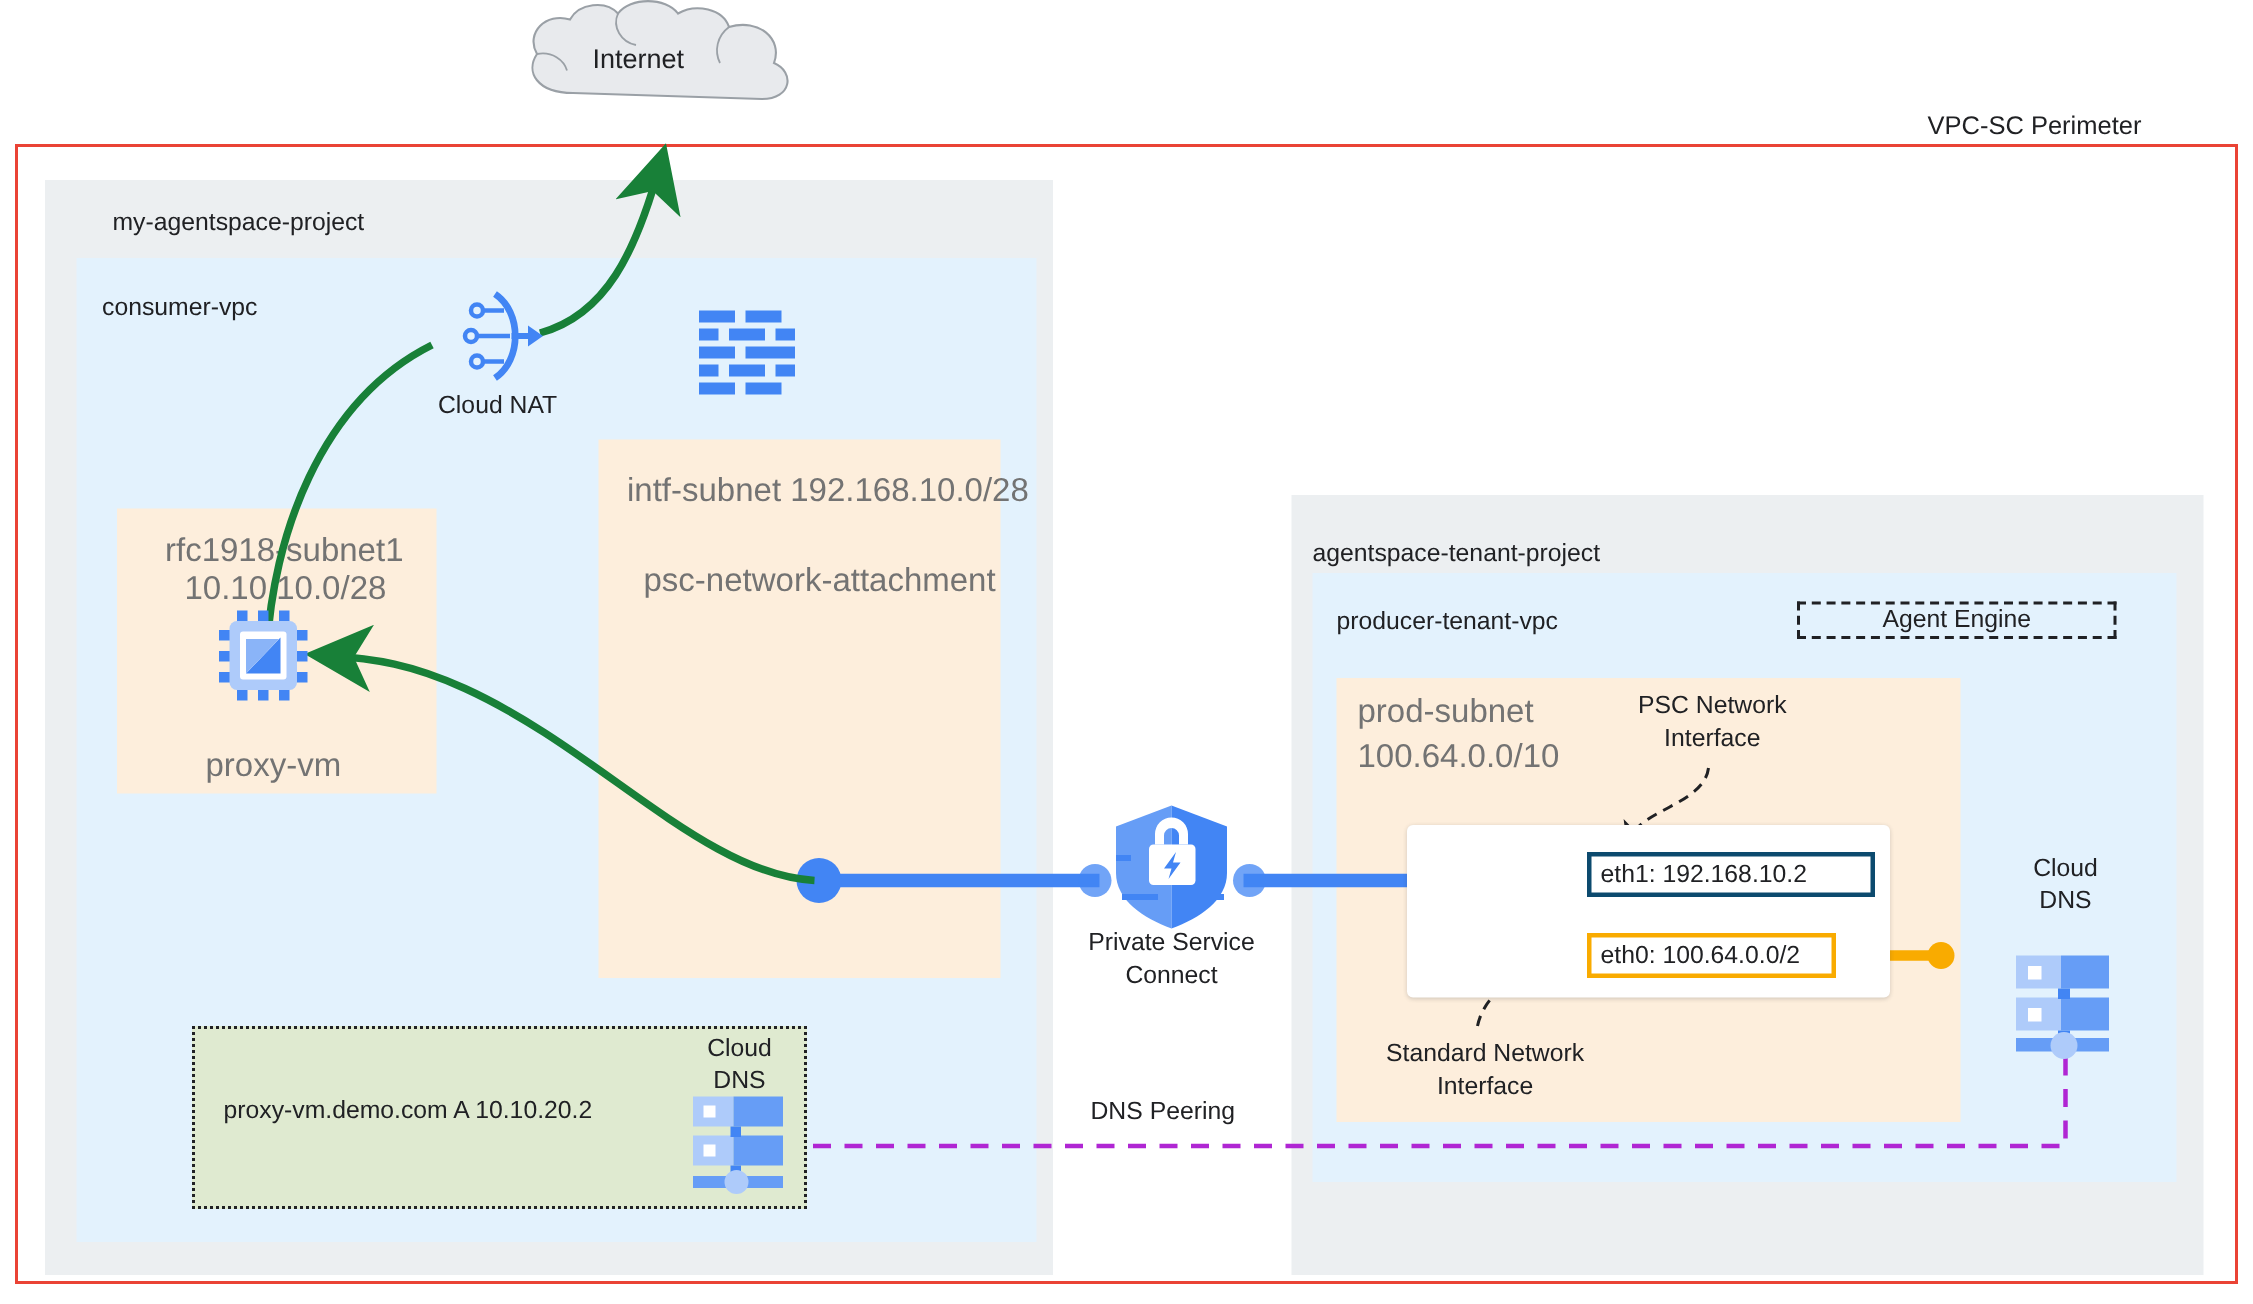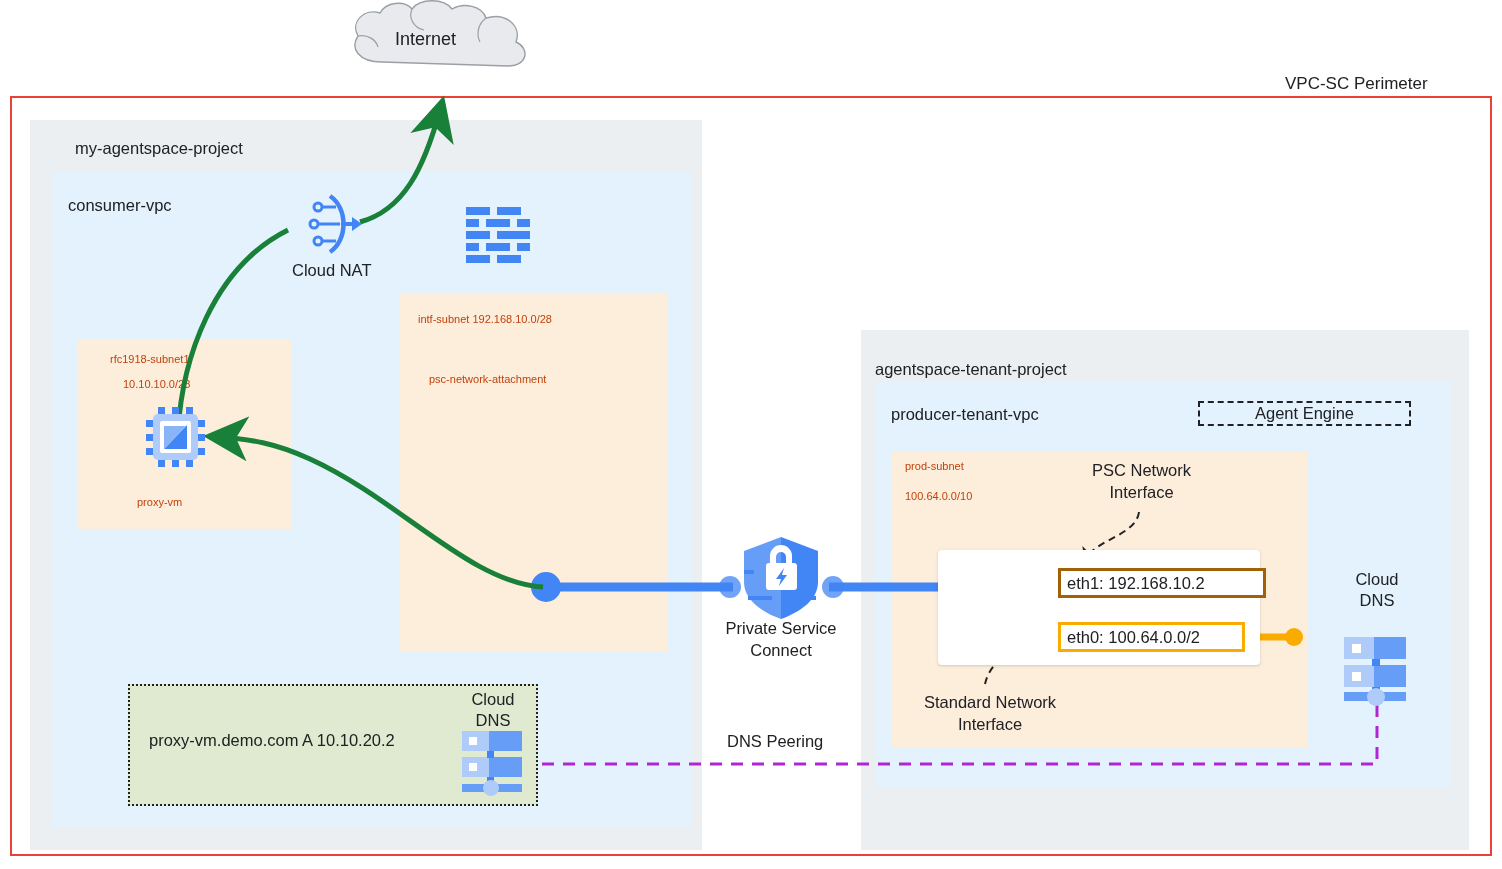--- a/index.html
+++ b/index.html
@@ -68,22 +68,22 @@
   
   .subnet-box {
     background: #fdeedc;
     box-sizing: border-box;
   }
   #subnet-rfc1918 { left: 78px;  top: 339px; width: 213px; height: 190px; }
   #subnet-intf    { left: 399px; top: 293px; width: 268px; height: 359px; }
   #subnet-prod    { left: 891px; top: 452px; width: 416px; height: 296px; }
 
   .subnet-text {
-    font-size: 11px;
-    color: #c2410c;
+    font-size: 22px;
+    color: #737373;
     white-space: nowrap;
     line-height: 1.35;
   }
   #rfc1918-l1 { left: 110px; top: 352px; }
   #rfc1918-l2 { left: 123px; top: 377px; }
   #rfc1918-l3 { left: 137px; top: 495px; }
   #intf-l1    { left: 418px; top: 312px; }
   #intf-l2    { left: 429px; top: 372px; }
   #prod-l1    { left: 905px; top: 459px; }
   #prod-l2    { left: 905px; top: 489px; }
@@ -143,26 +143,26 @@
     box-sizing: border-box;
     display: flex;
     align-items: center;
     padding-left: 6px;
     font-size: 16.5px;
     background: #ffffff;
     white-space: nowrap;
   }
   #nic-eth1 {
     left: 1058px; top: 568px;
-    width: 208px; height: 30px;
-    border: 3px solid #a16207;
+    width: 192px; height: 30px;
+    border: 3px solid #0c4a6e;
   }
   #nic-eth0 {
     left: 1058px; top: 622px;
-    width: 187px; height: 30px;
+    width: 166px; height: 30px;
     border: 3px solid #f9ab00;
   }
 
   
   .callout {
     font-size: 16.5px;
     text-align: center;
     line-height: 1.35;
     white-space: nowrap;
   }

